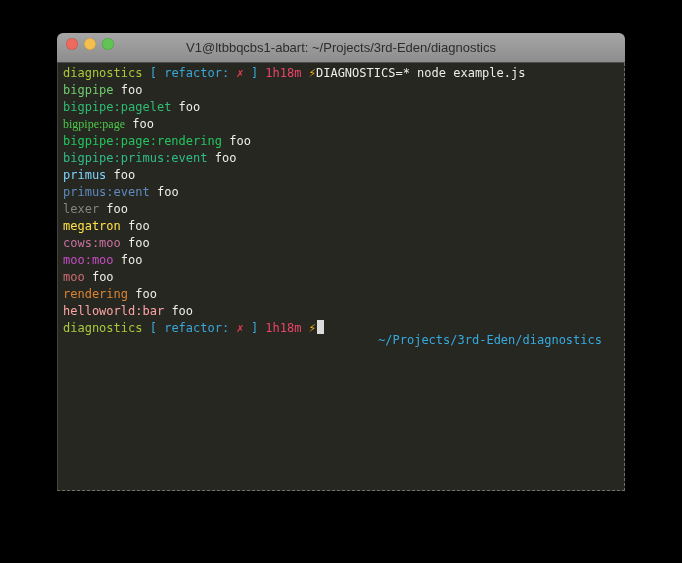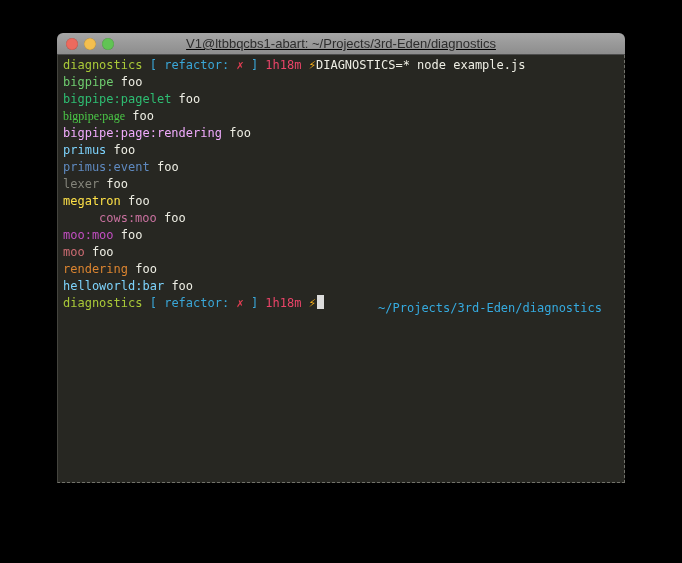--- a/index.html
+++ b/index.html
@@ -15,28 +15,27 @@
     position: absolute;
     left: 57px;
     top: 33px;
     width: 568px;
     height: 450px;
     border-radius: 6px 6px 0 0;
     box-shadow: 0 10px 30px rgba(0,0,0,0.8);
   }
   .titlebar {
     position: relative;
-    height: 22px;
+    height: 30px;
     background: linear-gradient(#a6a6a6, #8d8d8d);
     border-radius: 6px 6px 0 0;
     border-bottom: 1px solid #4d4d4d;
     box-sizing: border-box;
     display: flex;
     align-items: center;
-    text-decoration: underline;
   }
   .traffic-lights {
     position: absolute;
     left: 9px;
     top: 0;
     height: 22px;
     display: flex;
     align-items: center;
     gap: 6px;
   }
@@ -75,45 +74,46 @@
   .cursor {
     display: inline-block;
     width: 7px;
     height: 14px;
     vertical-align: -2px;
     margin-left: 1px;
   }
   .right {
     position: absolute;
     right: 16px;
-    top: 5px;
+    top: 12px;
   }
 </style>
 </head>
 <body>
 
 <div class="window">
   <div class="titlebar">
     <div class="traffic-lights">
         <span class="traffic-light" style="background: rgb(237, 106, 94);"></span>
         <span class="traffic-light" style="background: rgb(244, 191, 79);"></span>
         <span class="traffic-light" style="background: rgb(97, 196, 84);"></span>
       </div>
     <div class="title">V1@ltbbqcbs1-abart: ~/Projects/3rd-Eden/diagnostics</div>
   </div>
   <div class="terminal" style="background: rgb(39, 39, 34); color: rgb(238, 238, 228);">
       <div class="line"><span style="color: rgb(169, 201, 56);">diagnostics</span><span style="color: rgb(58, 167, 216);"> [ </span><span style="color: rgb(58, 167, 216);">refactor:</span><span style="color: rgb(238, 238, 228);"> </span><span style="color: rgb(226, 61, 82);">✗</span><span style="color: rgb(58, 167, 216);"> ] </span><span style="color: rgb(234, 68, 104);">1h18m</span><span style="color: rgb(238, 238, 228);"> </span><span style="color: rgb(251, 177, 23);">⚡</span><span style="color: rgb(238, 238, 228);">DIAGNOSTICS=* node example.js</span></div>
       <div class="line"><span style="color: rgb(111, 205, 111);">bigpipe</span><span style="color: rgb(238, 238, 228);"> foo</span></div>
       <div class="line"><span style="color: rgb(46, 189, 114);">bigpipe:pagelet</span><span style="color: rgb(238, 238, 228);"> foo</span></div>
       <div class="line"><span style="color: rgb(75, 201, 71); font-family: Liberation Serif, serif;">bigpipe:page</span><span style="color: rgb(238, 238, 228);"> foo</span></div>
-      <div class="line"><span style="color: #f0abfc;">bigpipe:page:rendering</span><span style="color: rgb(238, 238, 228);"> foo</span></div>
+      <div class="line"><span style="color: #22c55e;">bigpipe:page:rendering</span><span style="color: rgb(238, 238, 228);"> foo</span></div>
+      <div class="line"><span style="color: rgb(47, 189, 134);">bigpipe:primus:event</span><span style="color: rgb(238, 238, 228);"> foo</span></div>
       <div class="line"><span style="color: #7dd3fc;">primus</span><span style="color: rgb(238, 238, 228);"> foo</span></div>
       <div class="line"><span style="color: rgb(95, 138, 192);">primus:event</span><span style="color: rgb(238, 238, 228);"> foo</span></div>
       <div class="line"><span style="color: rgb(132, 132, 122);">lexer</span><span style="color: rgb(238, 238, 228);"> foo</span></div>
       <div class="line"><span style="color: #fde047;">megatron</span><span style="color: rgb(238, 238, 228);"> foo</span></div>
-      <div class="line"><span style="color: rgb(201, 113, 159); margin-left: 36px;">cows:moo</span><span style="color: rgb(238, 238, 228);"> foo</span></div>
+      <div class="line"><span style="color: rgb(201, 113, 159);">cows:moo</span><span style="color: rgb(238, 238, 228);"> foo</span></div>
       <div class="line"><span style="color: rgb(194, 78, 194);">moo:moo</span><span style="color: rgb(238, 238, 228);"> foo</span></div>
       <div class="line"><span style="color: rgb(204, 107, 114);">moo</span><span style="color: rgb(238, 238, 228);"> foo</span></div>
       <div class="line"><span style="color: rgb(219, 132, 48);">rendering</span><span style="color: rgb(238, 238, 228);"> foo</span></div>
-      <div class="line"><span style="color: #7dd3fc;">helloworld:bar</span><span style="color: rgb(238, 238, 228);"> foo</span></div>
+      <div class="line"><span style="color: #fca5a5;">helloworld:bar</span><span style="color: rgb(238, 238, 228);"> foo</span></div>
       <div class="line"><span style="color: rgb(169, 201, 56);">diagnostics</span><span style="color: rgb(58, 167, 216);"> [ </span><span style="color: rgb(58, 167, 216);">refactor:</span><span style="color: rgb(238, 238, 228);"> </span><span style="color: rgb(226, 61, 82);">✗</span><span style="color: rgb(58, 167, 216);"> ] </span><span style="color: rgb(234, 68, 104);">1h18m</span><span style="color: rgb(238, 238, 228);"> </span><span style="color: rgb(251, 177, 23);">⚡</span><span class="cursor" style="background: rgb(220, 220, 220);"></span><span class="right" style="color: rgb(53, 170, 223);">~/Projects/3rd-Eden/diagnostics</span></div>
     </div>
 </div>
 
 </body></html>

